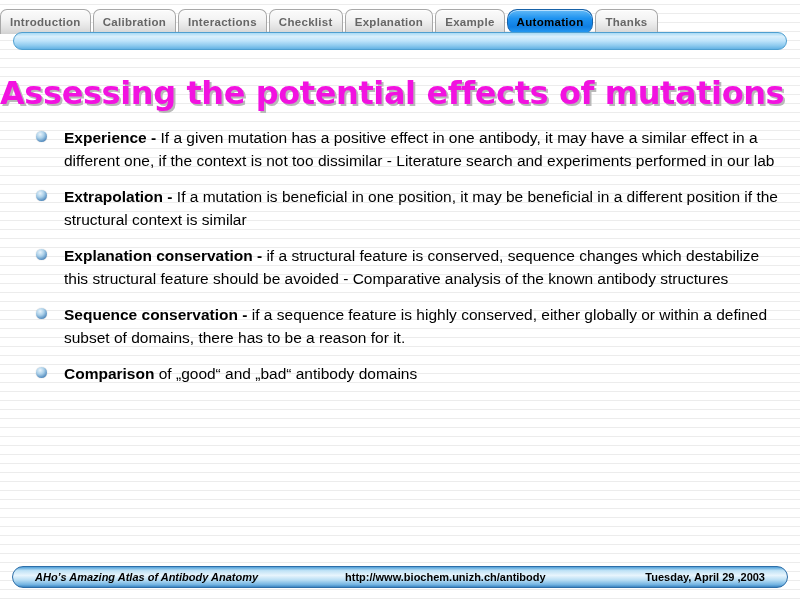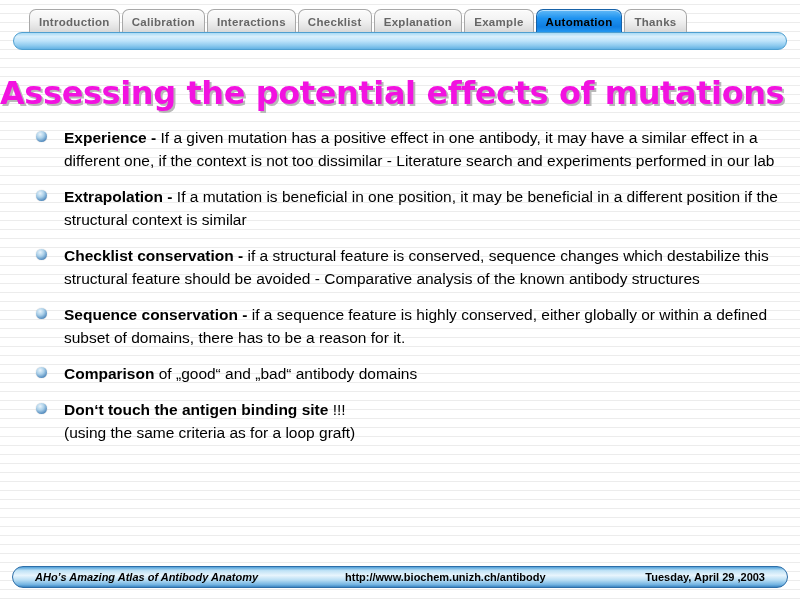--- a/index.html
+++ b/index.html
@@ -26,21 +26,20 @@
 
   
   #tab-bar {
     position: absolute;
     left: 0;
     top: 0;
     width: 800px;
     height: 34px;
     display: flex;
     align-items: flex-end;
-    padding-left: 29px;
     box-sizing: border-box;
   }
   .tab {
     height: 25px;
     margin-right: 2px;
     border: 1px solid #a8a8a8;
     border-bottom: none;
     border-radius: 7px 7px 0 0;
     background: linear-gradient(to bottom, #fbfbfb 0%, #f3f3f3 40%, #e2e2e2 75%, #d2d2d2 100%);
     display: flex;
@@ -54,20 +53,21 @@
     box-shadow: inset 0 1px 0 #ffffff;
     white-space: nowrap;
     padding: 0 9px;
     cursor: pointer;
   }
   .tab.active {
     background: linear-gradient(to bottom, #63baf7 0%, #1e93f0 35%, #0f7ee2 70%, #2aa0f5 100%);
     color: #000000;
     border-color: #1862a8;
     box-shadow: inset 0 1px 0 #b6e0ff;
+    border-radius: 10px;
   }
 
   
   #header-bar {
     position: absolute;
     left: 13px;
     top: 32px;
     width: 774px;
     height: 18px;
     border-radius: 9px;
@@ -205,34 +205,29 @@
     <div class="bullet-row">
       <span class="bullet-marker"></span>
       <div class="bullet-text"><b>Experience -</b><span style="white-space: pre-line;"> If a given mutation has a positive effect in one antibody, it may have a similar effect in a different one, if the context is not too dissimilar - Literature search and experiments performed in our lab</span></div>
     </div>
     <div class="bullet-row">
       <span class="bullet-marker"></span>
       <div class="bullet-text"><b>Extrapolation -</b><span style="white-space: pre-line;"> If a mutation is beneficial in one position, it may be beneficial in a different position if the structural context is similar</span></div>
     </div>
     <div class="bullet-row">
       <span class="bullet-marker"></span>
-      <div class="bullet-text"><b>Checklist conservation -</b><span style="white-space: pre-line;"> if a structural feature is conserved, sequence changes which destabilize this structural feature should be avoided - Comparative analysis of the known antibody structures</span></div>
+      <div class="bullet-text"><b>Explanation conservation -</b><span style="white-space: pre-line;"> if a structural feature is conserved, sequence changes which destabilize this structural feature should be avoided - Comparative analysis of the known antibody structures</span></div>
     </div>
     <div class="bullet-row">
       <span class="bullet-marker"></span>
       <div class="bullet-text"><b>Sequence conservation -</b><span style="white-space: pre-line;"> if a sequence feature is highly conserved, either globally or within a defined subset of domains, there has to be a reason for it.</span></div>
     </div>
     <div class="bullet-row">
       <span class="bullet-marker"></span>
       <div class="bullet-text"><b>Comparison</b><span style="white-space: pre-line; margin-top: 38px;"> of „good“ and „bad“ antibody domains</span></div>
-    </div>
-    <div class="bullet-row">
-      <span class="bullet-marker"></span>
-      <div class="bullet-text"><b>Don‘t touch the antigen binding site</b><span style="white-space: pre-line;"> !!!
-(using the same criteria as for a loop graft)</span></div>
     </div>
   </div>
 
 <div id="footer-bar">
   <span id="footer-left">AHo’s Amazing Atlas of Antibody Anatomy</span>
   <span id="footer-center">http://www.biochem.unizh.ch/antibody</span>
   <span id="footer-right">Tuesday, April 29 ,2003</span>
 </div>
 
 </body></html>

